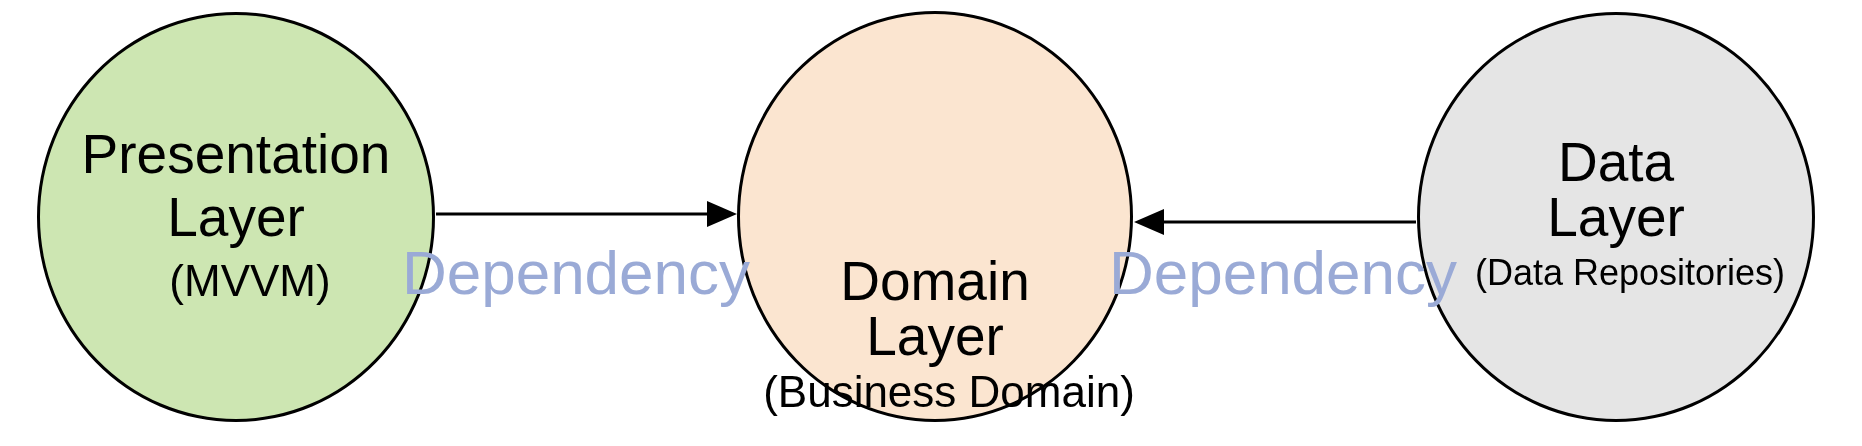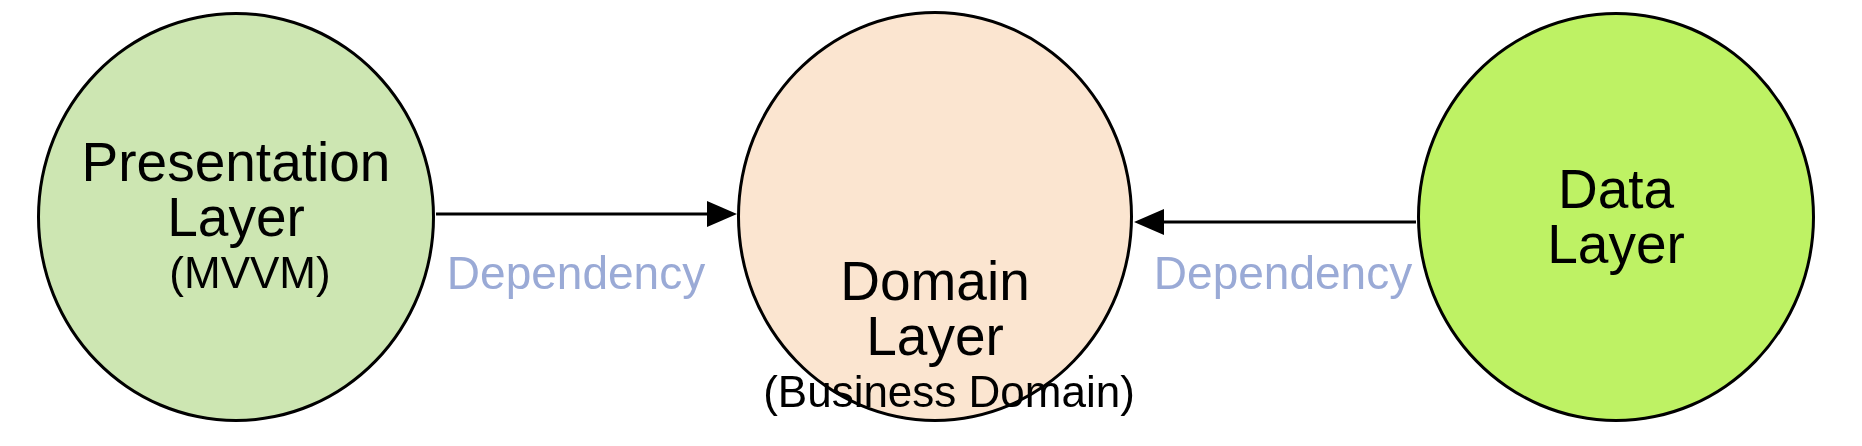--- a/index.html
+++ b/index.html
@@ -33,36 +33,36 @@
     line-height: 55px;
     white-space: nowrap;
   }
   .node .subtitle {
     display: block;
     font-size: 44px;
     line-height: 55px;
     white-space: nowrap;
     margin-left: 28px;
   }
-  #node-presentation { left: 37px;   top: 12px; width: 398px; height: 410px; }
+  #node-presentation { left: 37px;   top: 12px; width: 398px; height: 410px; gap: 8px; }
   #node-domain       { left: 737px;  top: 11px; width: 396px; height: 411px; }
   #node-data         { left: 1417px; top: 12px; width: 398px; height: 410px; }
   #node-data .subtitle { font-size: 36px; }
 
   .edges-svg {
     position: absolute;
     left: 0;
     top: 0;
     width: 1862px;
     height: 446px;
     pointer-events: none;
   }
   .edge-label {
     position: absolute;
-    font-size: 46px;
+    font-size: 62px;
     line-height: 46px;
     white-space: nowrap;
     transform: translateX(-50%);
   }
   #edge-label-1 { left: 576px;  top: 250px; }
   #edge-label-2 { left: 1283px; top: 250px; }
 </style>
 </head>
 <body>
 
@@ -73,23 +73,24 @@
     <span class="title-line">Layer</span>
     <span class="subtitle">(MVVM)</span>
   </div>
 
   <div class="node" id="node-domain" style="background-color: rgb(251, 229, 208); justify-content: flex-end;">
     <span class="title-line">Domain</span>
     <span class="title-line">Layer</span>
     <span class="subtitle">(Business Domain)</span>
   </div>
 
-  <div class="node" id="node-data" style="background-color: #bef264;">
+  <div class="node" id="node-data" style="background-color: #e5e5e5;">
     <span class="title-line">Data</span>
     <span class="title-line">Layer</span>
+    <span class="subtitle">(Data Repositories)</span>
   </div>
 
   <svg class="edges-svg" viewBox="0 0 1862 446" xmlns="http://www.w3.org/2000/svg">
     <g>
       <line x1="436" y1="214" x2="710" y2="214" stroke-width="3" style="stroke: rgb(0, 0, 0);"></line>
       <polygon points="737,214 707,201 707,227" style="fill: rgb(0, 0, 0);"></polygon>
     </g>
     <g>
       <line x1="1416" y1="222" x2="1161" y2="222" stroke-width="3" style="stroke: rgb(0, 0, 0);"></line>
       <polygon points="1134,222 1164,209 1164,235" style="fill: rgb(0, 0, 0);"></polygon>

